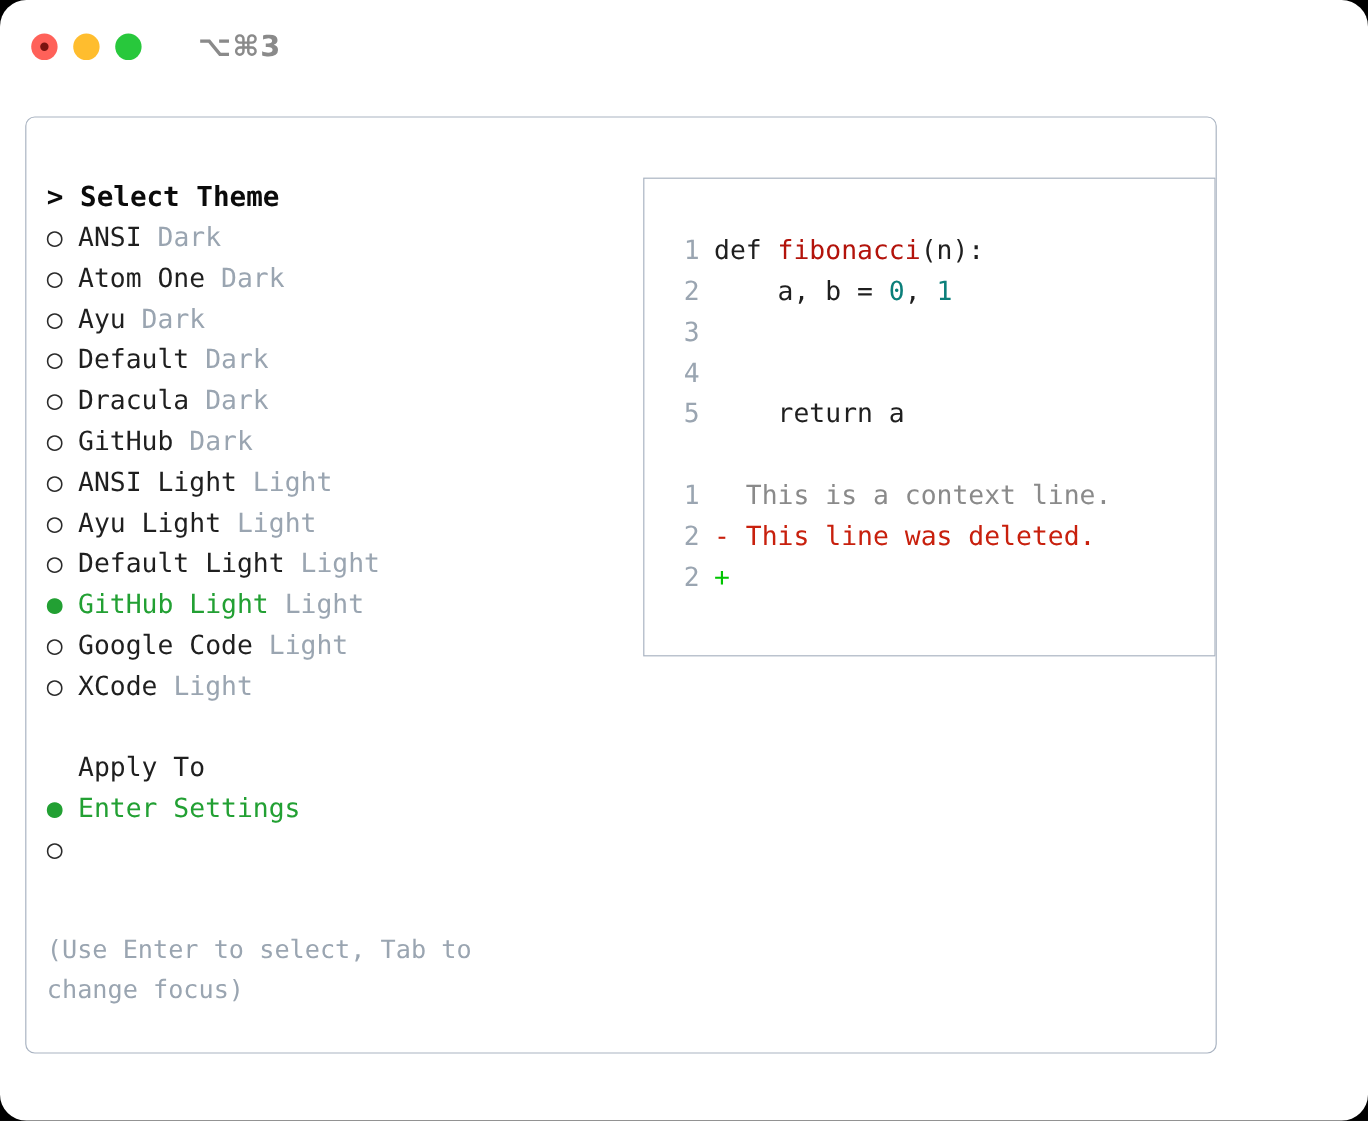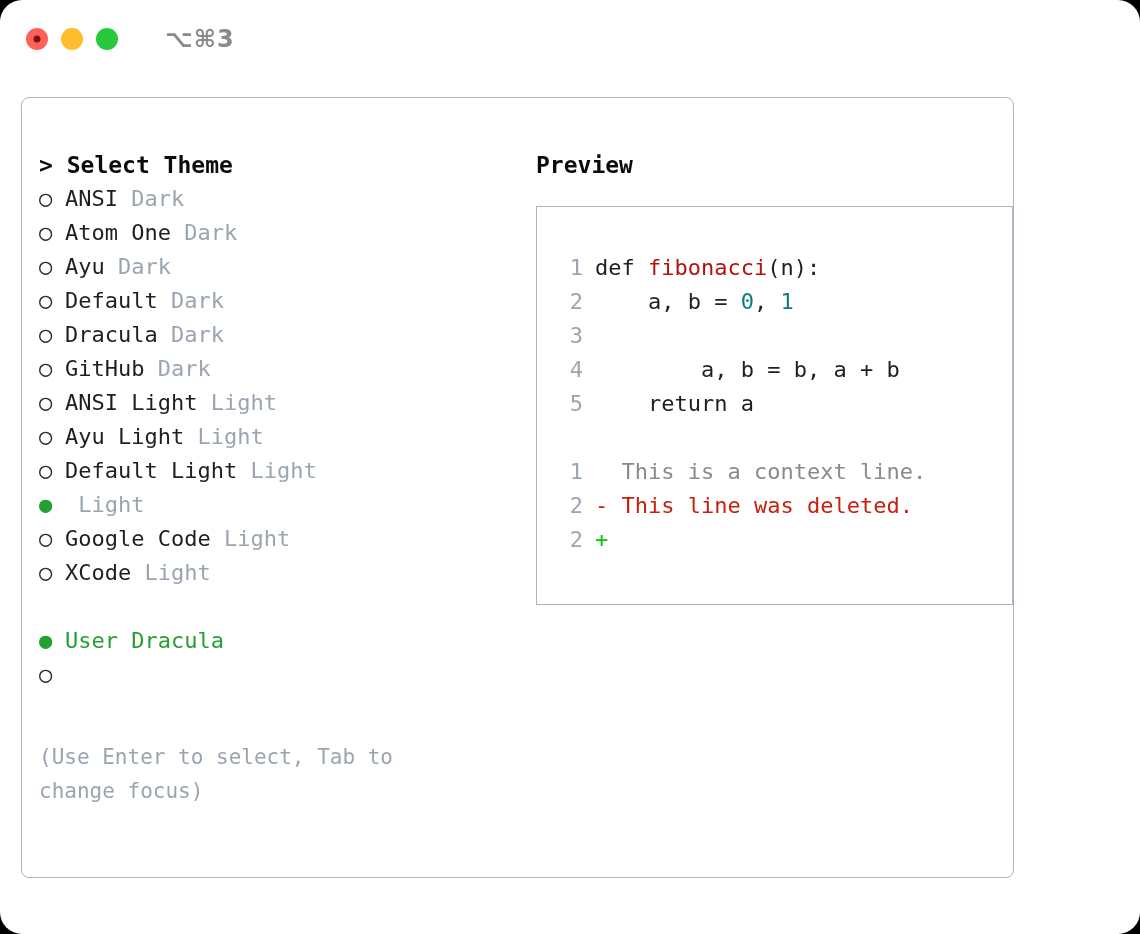--- a/index.html
+++ b/index.html
@@ -195,45 +195,45 @@
         <div id="theme-list">
             <div class="opt"><span class="marker">○</span><span class="opt-label">ANSI</span><span> </span><span class="opt-suffix">Dark</span></div>
             <div class="opt"><span class="marker">○</span><span class="opt-label">Atom One</span><span> </span><span class="opt-suffix">Dark</span></div>
             <div class="opt"><span class="marker">○</span><span class="opt-label">Ayu</span><span> </span><span class="opt-suffix">Dark</span></div>
             <div class="opt"><span class="marker">○</span><span class="opt-label">Default</span><span> </span><span class="opt-suffix">Dark</span></div>
             <div class="opt"><span class="marker">○</span><span class="opt-label">Dracula</span><span> </span><span class="opt-suffix">Dark</span></div>
             <div class="opt"><span class="marker">○</span><span class="opt-label">GitHub</span><span> </span><span class="opt-suffix">Dark</span></div>
             <div class="opt"><span class="marker">○</span><span class="opt-label">ANSI Light</span><span> </span><span class="opt-suffix">Light</span></div>
             <div class="opt"><span class="marker">○</span><span class="opt-label">Ayu Light</span><span> </span><span class="opt-suffix">Light</span></div>
             <div class="opt"><span class="marker">○</span><span class="opt-label">Default Light</span><span> </span><span class="opt-suffix">Light</span></div>
-            <div class="opt selected"><span class="marker">●</span><span> </span><span class="opt-suffix">Light</span></div>
+            <div class="opt selected"><span class="marker">●</span><span class="opt-label">GitHub Light</span><span> </span><span class="opt-suffix">Light</span></div>
             <div class="opt"><span class="marker">○</span><span class="opt-label">Google Code</span><span> </span><span class="opt-suffix">Light</span></div>
             <div class="opt"><span class="marker">○</span><span class="opt-label">XCode</span><span> </span><span class="opt-suffix">Light</span></div>
           </div>
 
         <div class="spacer"></div>
 
+        <div class="apply-title">Apply To</div>
 
         <div id="apply-list">
-            <div class="opt selected"><span class="marker">●</span><span class="opt-label">User Dracula</span></div>
+            <div class="opt selected"><span class="marker">●</span><span class="opt-label">Enter Settings</span></div>
             <div class="opt"><span class="marker">○</span></div>
           </div>
 
         <div class="hint">(Use Enter to select, Tab to change focus)</div>
       </div>
 
       <div class="col-right">
-        <div class="preview-title">Preview</div>
 
         <div class="preview-box">
           <div id="code-block">
               <div class="code-line"><span class="lineno">1</span><span class="code-text"><span class="tok-plain">def </span><span class="tok-fn">fibonacci</span><span class="tok-plain">(n):</span></span></div>
               <div class="code-line"><span class="lineno">2</span><span class="code-text"><span class="tok-plain">    a, b = </span><span class="tok-num">0</span><span class="tok-plain">, </span><span class="tok-num">1</span></span></div>
               <div class="code-line"><span class="lineno">3</span></div>
-              <div class="code-line"><span class="lineno">4</span><span class="code-text"><span class="tok-plain">        a, b = b, a + b</span></span></div>
+              <div class="code-line"><span class="lineno">4</span></div>
               <div class="code-line"><span class="lineno">5</span><span class="code-text"><span class="tok-plain">    return a</span></span></div>
             </div>
           <div class="diff-gap"></div>
           <div id="diff-block">
               <div class="code-line"><span class="lineno">1</span><span class="diff-context">  </span><span class="diff-context">This is a context line.</span></div>
               <div class="code-line"><span class="lineno">2</span><span class="diff-del">- </span><span class="diff-del">This line was deleted.</span></div>
               <div class="code-line"><span class="lineno">2</span><span class="diff-add">+ </span></div>
             </div>
         </div>
       </div>

